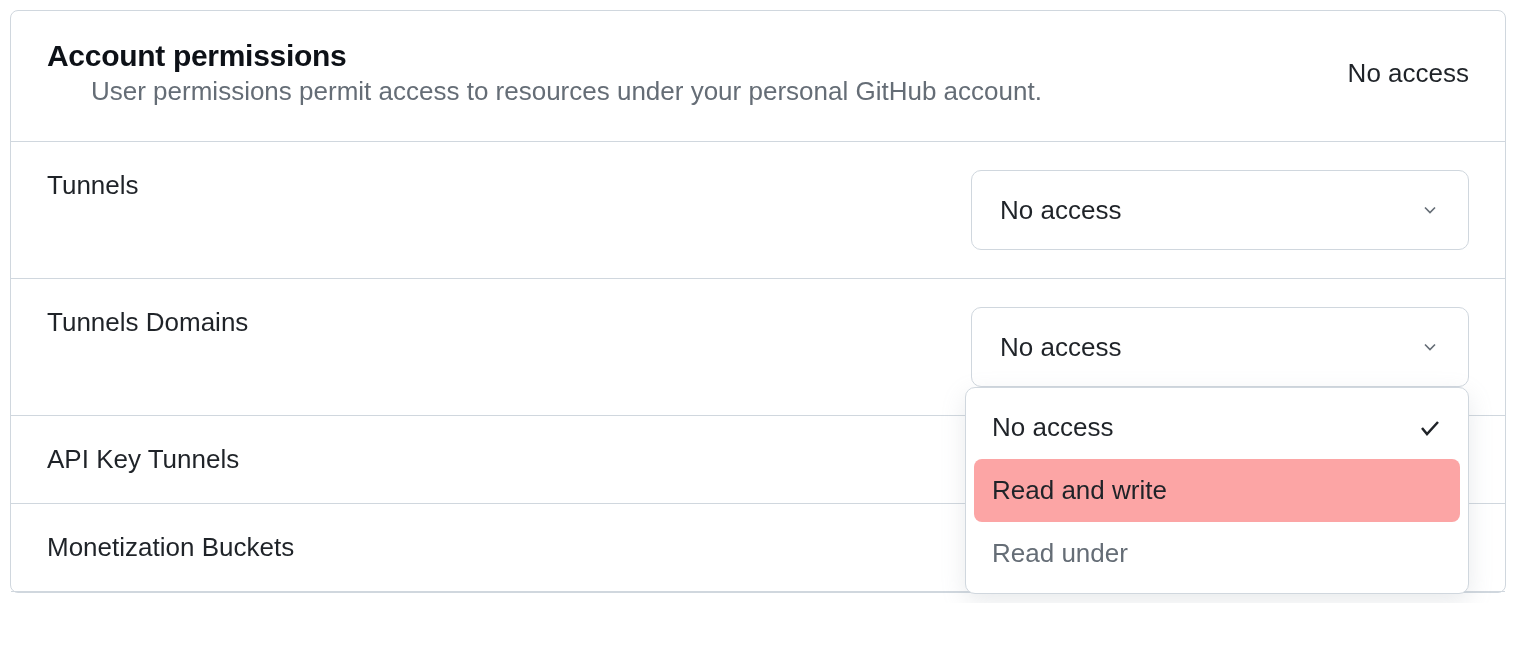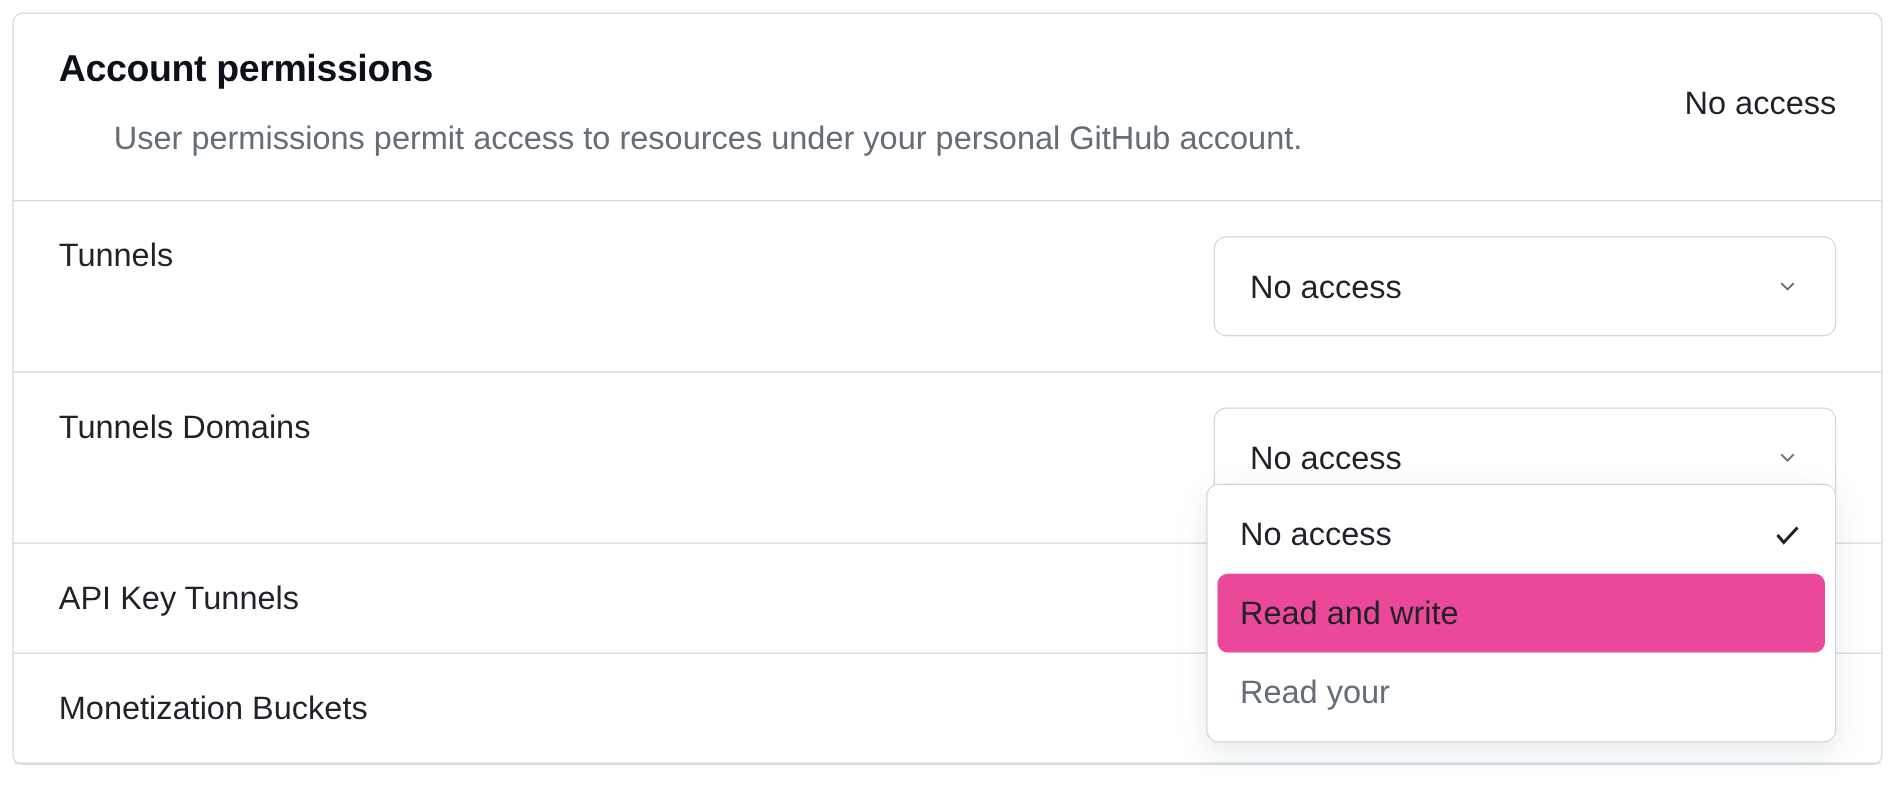--- a/index.html
+++ b/index.html
@@ -24,21 +24,21 @@
     .card-header {
       display: flex;
       justify-content: space-between;
       align-items: center;
       padding: 28px 36px 34px 36px;
       border-bottom: 1px solid #d0d7de;
     }
     .card-header-left {
       display: flex;
       flex-direction: column;
-      gap: 22px;
+      gap: 3px;
     }
     .card-title {
       font-size: 30px;
       font-weight: 700;
       color: #0d1117;
       letter-spacing: -0.3px;
     }
     .card-subtitle {
       font-size: 26px;
       font-weight: 400;
@@ -108,21 +108,21 @@
       align-items: center;
       padding: 16px 18px;
       border-radius: 8px;
       cursor: pointer;
       font-size: 26px;
     }
     .dropdown-option.selected {
       color: #1f2328;
     }
     .dropdown-option.hovered {
-      background: #ec4899;
+      background: #fca5a5;
       color: #1f2328;
     }
     .dropdown-option.dim {
       color: #656d76;
     }
     .check-icon {
       width: 24px;
       height: 24px;
       stroke: #1f2328;
       stroke-width: 2.5;
@@ -174,17 +174,17 @@
     <div class="dropdown-option selected">
       <span>No access</span>
       <svg class="check-icon" viewBox="0 0 24 24">
           <polyline points="4 12 9 18 20 6"></polyline>
         </svg>
     </div>
     <div class="dropdown-option hovered">
       <span>Read and write</span>
     </div>
     <div class="dropdown-option dim">
-      <span>Read your</span>
+      <span>Read under</span>
     </div>
   </div>
 
 </div>
 
 </body></html>

